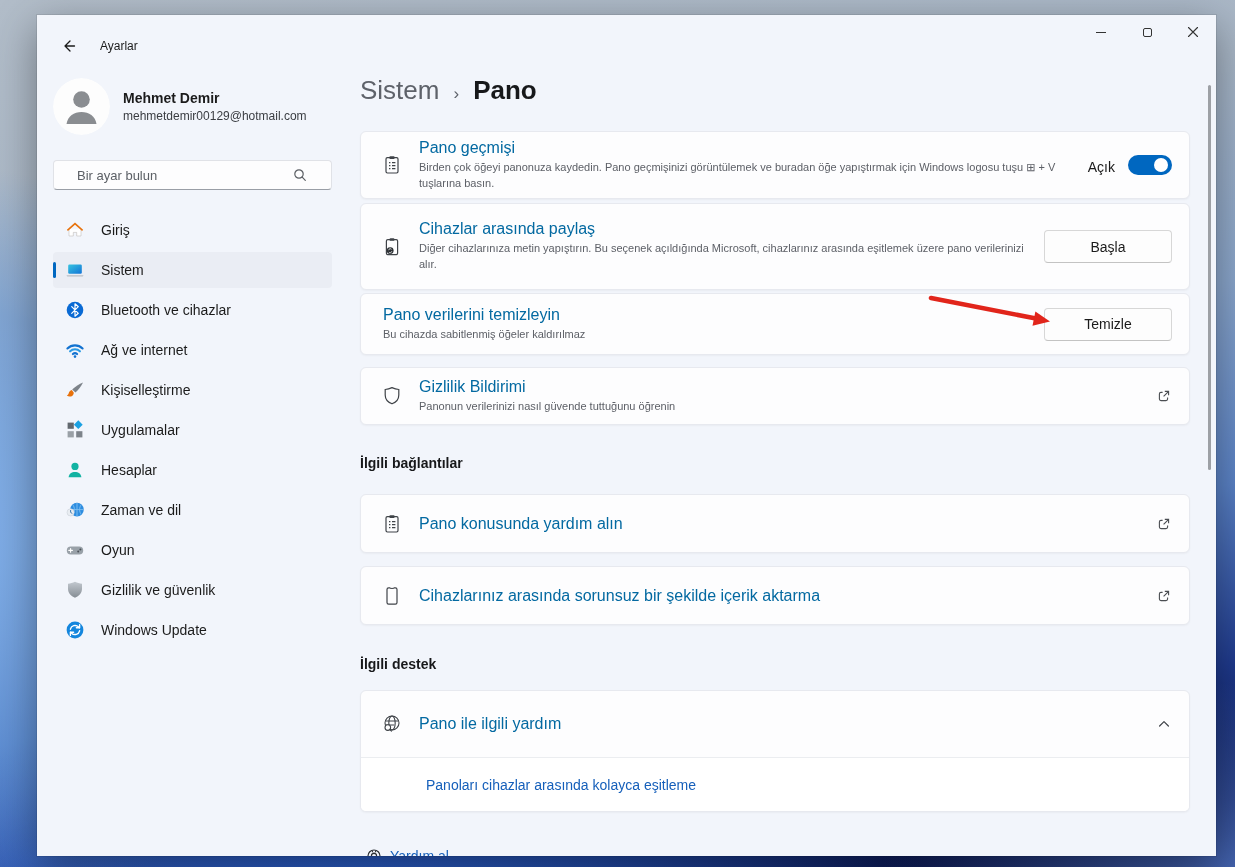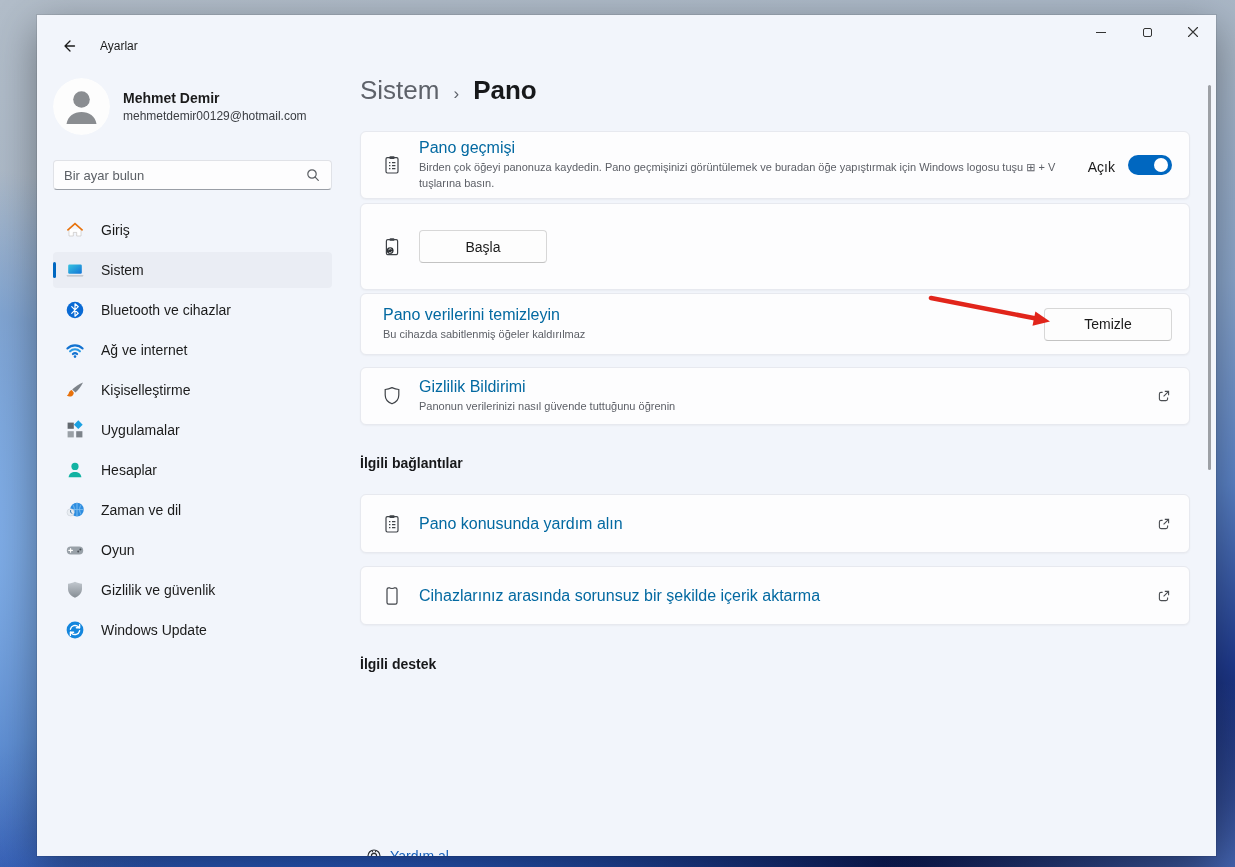--- a/index.html
+++ b/index.html
@@ -27,21 +27,21 @@
   .glyph-min { width:10px; height:1px; background:#333; }
   .glyph-max { width:9px; height:9px; border:1px solid #333; border-radius:2px; }
   
   .profile { position:absolute; left:16px; top:63px; display:flex; align-items:center; gap:13px; }
   .avatar { width:57px; height:57px; border-radius:50%; }
   .profile-name { font-weight:bold; font-size:14px; }
   .profile-email { font-size:12px; color:#3a3d42; margin-top:3px; }
   .searchbox {
     position:absolute; left:16px; top:145px; width:279px; height:30px;
     background:#fdfdfe; border:1px solid #e0e2e7; border-bottom:1px solid #999ea6;
-    border-radius:4px; display:flex; align-items:center; padding:0 10px;
+    border-radius:4px; display:flex; align-items:center; padding:0 23px;
   }
   .searchbox input { border:none; outline:none; background:transparent; flex:1; font-size:13px; color:#1b1b1b; font-family:"Liberation Sans",sans-serif; }
   .searchbox input::placeholder { color:#5c6066; }
   .nav { position:absolute; left:16px; top:197px; width:279px; display:flex; flex-direction:column; gap:4px; }
   .nav-item { position:relative; height:36px; border-radius:4px; display:flex; align-items:center; gap:16px; padding:0 12px; cursor:default; }
   .nav-item.selected { background:#eaedf4; }
   .nav-item.selected::before { content:""; position:absolute; left:0; top:10px; width:3px; height:16px; border-radius:2px; background:#0067c0; }
   .nav-icon { width:20px; height:20px; flex:0 0 20px; }
   .nav-label { font-size:14px; color:#1b1b1b; }
   
@@ -253,20 +253,24 @@
     </div>
   </div>
 
   <div class="card" style="top:188px; height:87px;">
     <svg class="card-icon" viewBox="0 0 22 22">
         <rect x="5.4" y="3.6" width="11.2" height="15" rx="1.4" fill="none" stroke="#3f4348" stroke-width="1.2"></rect>
         <rect x="8.6" y="2.2" width="4.8" height="2.6" rx="0.9" fill="#3f4348"></rect>
         <circle cx="9.2" cy="14.6" r="3.4" fill="#2b2f33"></circle>
         <path d="M7.6 14.2a1.7 1.7 0 0 1 2.9-.9m.3 2a1.7 1.7 0 0 1-2.9.9" stroke="#fff" stroke-width="0.8" fill="none"></path>
       </svg>
+    <div class="card-text">
+      <div class="card-title">Cihazlar arasında paylaş</div>
+      <div class="card-desc">Diğer cihazlarınıza metin yapıştırın. Bu seçenek açıldığında Microsoft, cihazlarınız arasında eşitlemek üzere pano verilerinizi alır.</div>
+    </div>
     <button class="btn">Başla</button>
   </div>
 
   <div class="card" style="top:278px; height:62px;">
     <div class="card-text" style="margin-left:2px;">
       <div class="card-title">Pano verilerini temizleyin</div>
       <div class="card-desc">Bu cihazda sabitlenmiş öğeler kaldırılmaz</div>
     </div>
     <button class="btn">Temizle</button>
   </div>
@@ -312,20 +316,40 @@
       <div class="card-title">Cihazlarınız arasında sorunsuz bir şekilde içerik aktarma</div>
     </div>
     <svg class="ext-icon" viewBox="0 0 16 16">
         <path d="M6.6 4.4H5A1.6 1.6 0 0 0 3.4 6v5A1.6 1.6 0 0 0 5 12.6h5A1.6 1.6 0 0 0 11.6 11V9.4" fill="none" stroke="#4a4d52" stroke-width="1.1"></path>
         <path d="M8.8 3.4h3.8v3.8M12.4 3.6 7.6 8.4" fill="none" stroke="#4a4d52" stroke-width="1.1"></path>
       </svg>
   </div>
 
   <div class="section-heading" style="top:641px;">İlgili destek</div>
 
+  <div class="card expander" style="top:675px; height:122px;">
+    <div class="expander-header">
+      <svg class="card-icon" viewBox="0 0 22 22">
+          <circle cx="11" cy="10" r="7" fill="none" stroke="#3f4348" stroke-width="1.1"></circle>
+          <ellipse cx="11" cy="10" rx="3.2" ry="7" fill="none" stroke="#3f4348" stroke-width="1.1"></ellipse>
+          <path d="M4.2 8h13.6M4.6 12h8.6" stroke="#3f4348" stroke-width="1.1" fill="none"></path>
+          <circle cx="6.8" cy="14.6" r="2.8" fill="#fdfdfe" stroke="#3f4348" stroke-width="1.1"></circle>
+          <path d="M8.9 16.7l1.5 1.5" stroke="#3f4348" stroke-width="1.1" stroke-linecap="round"></path>
+        </svg>
+      <div class="card-text">
+        <div class="card-title">Pano ile ilgili yardım</div>
+      </div>
+      <svg class="chev-icon" viewBox="0 0 16 16">
+          <path d="M3.6 10 8 5.6 12.4 10" fill="none" stroke="#3f4348" stroke-width="1.2" stroke-linecap="round" stroke-linejoin="round"></path>
+        </svg>
+    </div>
+    <div class="expander-body">
+      <a class="support-link">Panoları cihazlar arasında kolayca eşitleme</a>
+    </div>
+  </div>
 
   <div class="footer-help">
     <svg width="16" height="16" viewBox="0 0 16 16">
         <circle cx="8" cy="8" r="6" fill="none" stroke="#2b2f33" stroke-width="1.2"></circle>
         <circle cx="8" cy="8" r="2.6" fill="none" stroke="#2b2f33" stroke-width="1.2"></circle>
         <path d="M6 2.6l1 2M10 2.6l-1 2" stroke="#2b2f33" stroke-width="1"></path>
       </svg>
     <span>Yardım al</span>
   </div>
 

